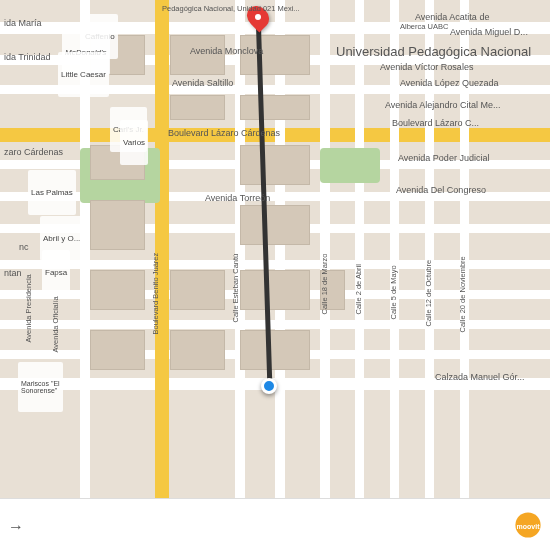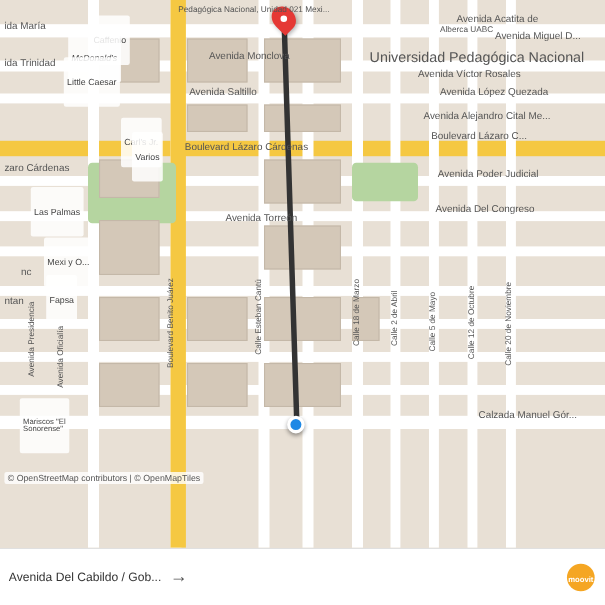--- a/index.html
+++ b/index.html
@@ -253,21 +253,21 @@
     </div>
 
     <div class="marker-blue" style="position:absolute;left:261px;top:378px;border:3px solid white;box-shadow:0 2px 4px rgba(0,0,0,0.4);"></div>
 
     <span class="poi-label" style="left:82px;top:14px;">Caffenio</span>
     <span class="poi-label" style="left:62px;top:30px;font-style:italic;">McDonald's</span>
     <span class="poi-label" style="left:58px;top:52px;">Little Caesar</span>
     <span class="poi-label" style="left:110px;top:107px;">Carl's Jr.</span>
     <span class="poi-label" style="left:120px;top:120px;">Varios</span>
     <span class="poi-label" style="left:28px;top:170px;">Las Palmas</span>
-    <span class="poi-label" style="left:40px;top:216px;">Mexi y O...</span>
+    <span class="poi-label" style="left:40px;top:216px;">Abril y O...</span>
     <span class="poi-label" style="left:42px;top:250px;">Fapsa</span>
     <span class="poi-label" style="left:18px;top:362px;font-size:7px;">Mariscos "El<br>Sonorense"</span>
 
     <span class="map-label" style="left:190px;top:46px;">Avenida Monclova</span>
     <span class="map-label" style="left:172px;top:78px;">Avenida Saltillo</span>
     <span class="map-label" style="left:168px;top:128px;">Boulevard Lázaro Cárdenas</span>
     <span class="map-label" style="left:205px;top:193px;">Avenida Torreón</span>
 
     <span class="map-label" style="left:415px;top:12px;">Avenida Acatita de</span>
     <span class="map-label" style="left:418px;top:27px;margin-left:32px;">Avenida Miguel D...</span>
@@ -294,27 +294,25 @@
     <span class="map-label" style="left:4px;top:52px;">ida Trinidad</span>
     <span class="map-label" style="left:4px;top:125px;margin-top:22px;">zaro Cárdenas</span>
     <span class="map-label" style="left:4px;top:242px;margin-left:15px;">nc</span>
     <span class="map-label" style="left:4px;top:268px;">ntan</span>
 
     <span class="map-label" style="left:162px;top:4px;font-size:7.5px;">Pedagógica Nacional, Unidad 021 Mexi...</span>
     <span class="map-label" style="left:336px;top:4px;font-size:13px;margin-top:40px;">Universidad Pedagógica Nacional</span>
     <span class="map-label" style="left:400px;top:22px;font-size:7.5px;">Alberca UABC</span>
 
 
-    <div class="attribution">© OpenStreetMap contributors | © OpenMapTiles</div>
 
   </div>
 
   <div id="bottom-bar">
     <div class="route-info">
-      <span class="route-from">Avenida Del Cabildo / Gob...</span>
       <span class="route-arrow">→</span>
     </div>
 
     <div class="moovit-logo">
       <svg class="moovit-icon" viewBox="0 0 40 40">
         <circle cx="20" cy="20" r="18" fill="#f5a623"></circle>
         <text x="20" y="26" text-anchor="middle" font-size="10" fill="white" font-weight="bold">moovit</text>
       </svg>
     </div>
   </div>

